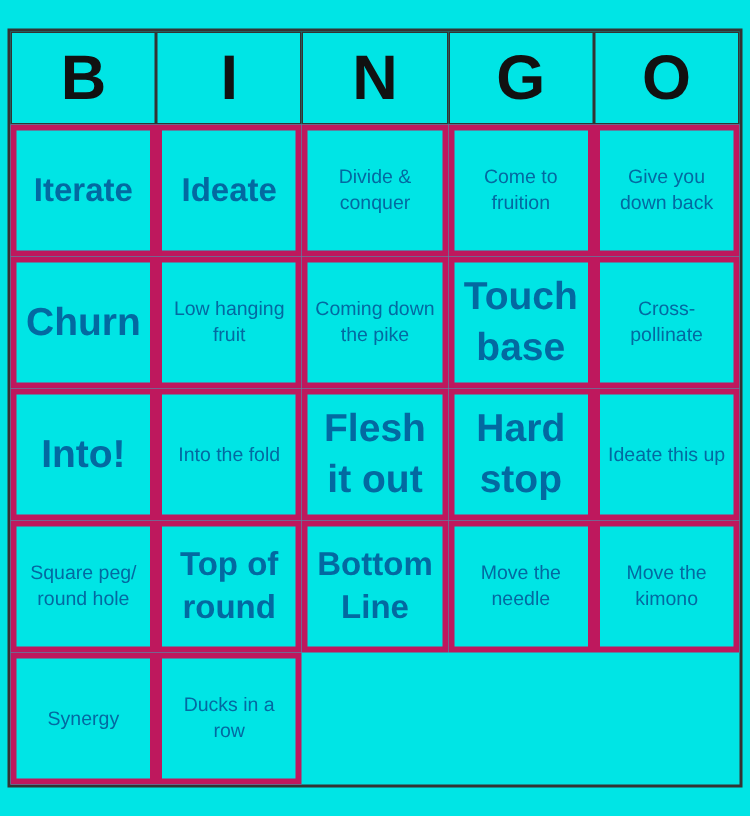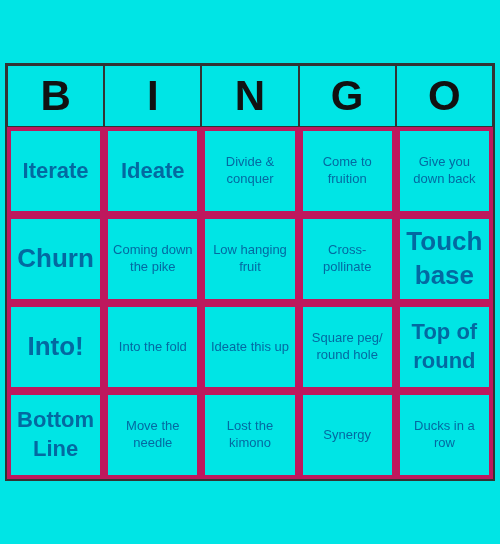--- a/index.html
+++ b/index.html
@@ -80,54 +80,60 @@
       <div class="bingo-cell">
         <span class="cell-text">Come to fruition</span>
       </div>
       <div class="bingo-cell">
         <span class="cell-text">Give you down back</span>
       </div>
       <div class="bingo-cell xlarge-text">
         <span class="cell-text">Churn</span>
       </div>
       <div class="bingo-cell">
-        <span class="cell-text">Coming down the pike</span>
-      </div>
-      <div class="bingo-cell">
         <span class="cell-text">Low hanging fruit</span>
       </div>
       <div class="bingo-cell">
-        <span class="cell-text">Cross-pollinate</span>
+        <span class="cell-text">Coming down the pike</span>
       </div>
       <div class="bingo-cell xlarge-text">
         <span class="cell-text">Touch base</span>
+      </div>
+      <div class="bingo-cell">
+        <span class="cell-text">Cross-pollinate</span>
       </div>
       <div class="bingo-cell xlarge-text">
         <span class="cell-text">Into!</span>
       </div>
       <div class="bingo-cell">
         <span class="cell-text">Into the fold</span>
+      </div>
+      <div class="bingo-cell xlarge-text">
+        <span class="cell-text">Flesh it out</span>
+      </div>
+      <div class="bingo-cell xlarge-text">
+        <span class="cell-text">Hard stop</span>
       </div>
       <div class="bingo-cell">
         <span class="cell-text">Ideate this up</span>
       </div>
       <div class="bingo-cell">
         <span class="cell-text">Square peg/ round hole</span>
       </div>
       <div class="bingo-cell large-text">
         <span class="cell-text">Top of round</span>
       </div>
       <div class="bingo-cell large-text">
         <span class="cell-text">Bottom Line</span>
       </div>
       <div class="bingo-cell">
         <span class="cell-text">Move the needle</span>
       </div>
       <div class="bingo-cell">
-        <span class="cell-text">Lost the kimono</span>
+        <span class="cell-text">Move the kimono</span>
       </div>
       <div class="bingo-cell">
         <span class="cell-text">Synergy</span>
       </div>
       <div class="bingo-cell">
         <span class="cell-text">Ducks in a row</span>
       </div>
     </div>
 </div>
 

